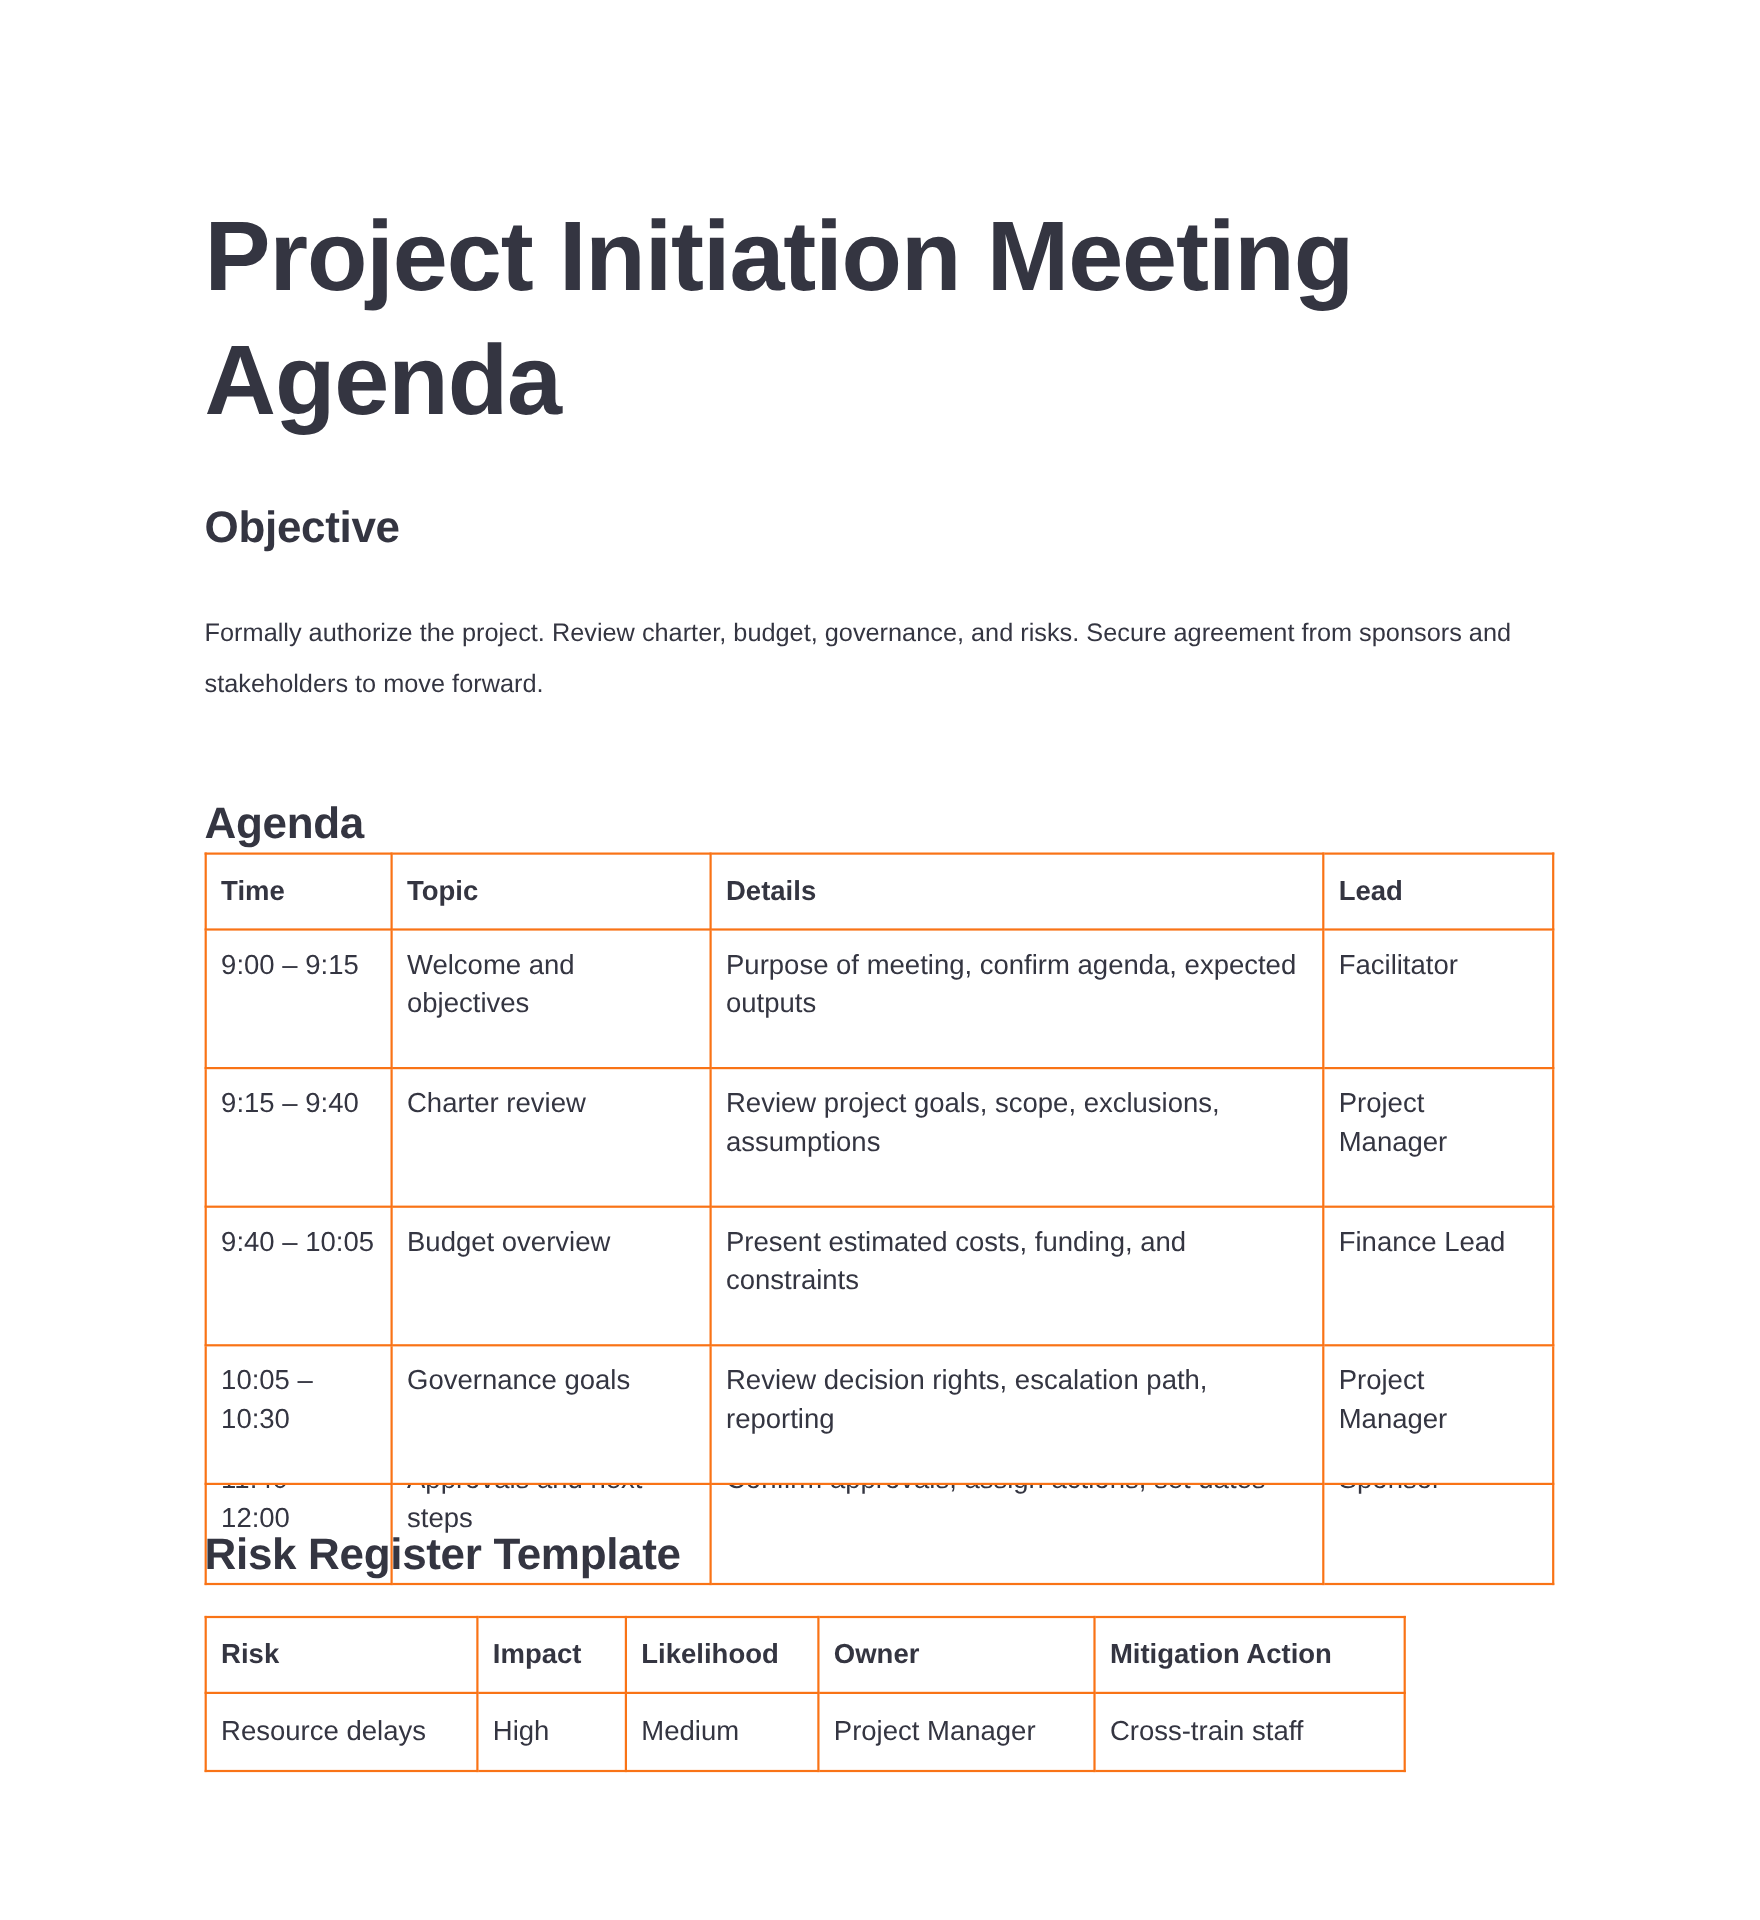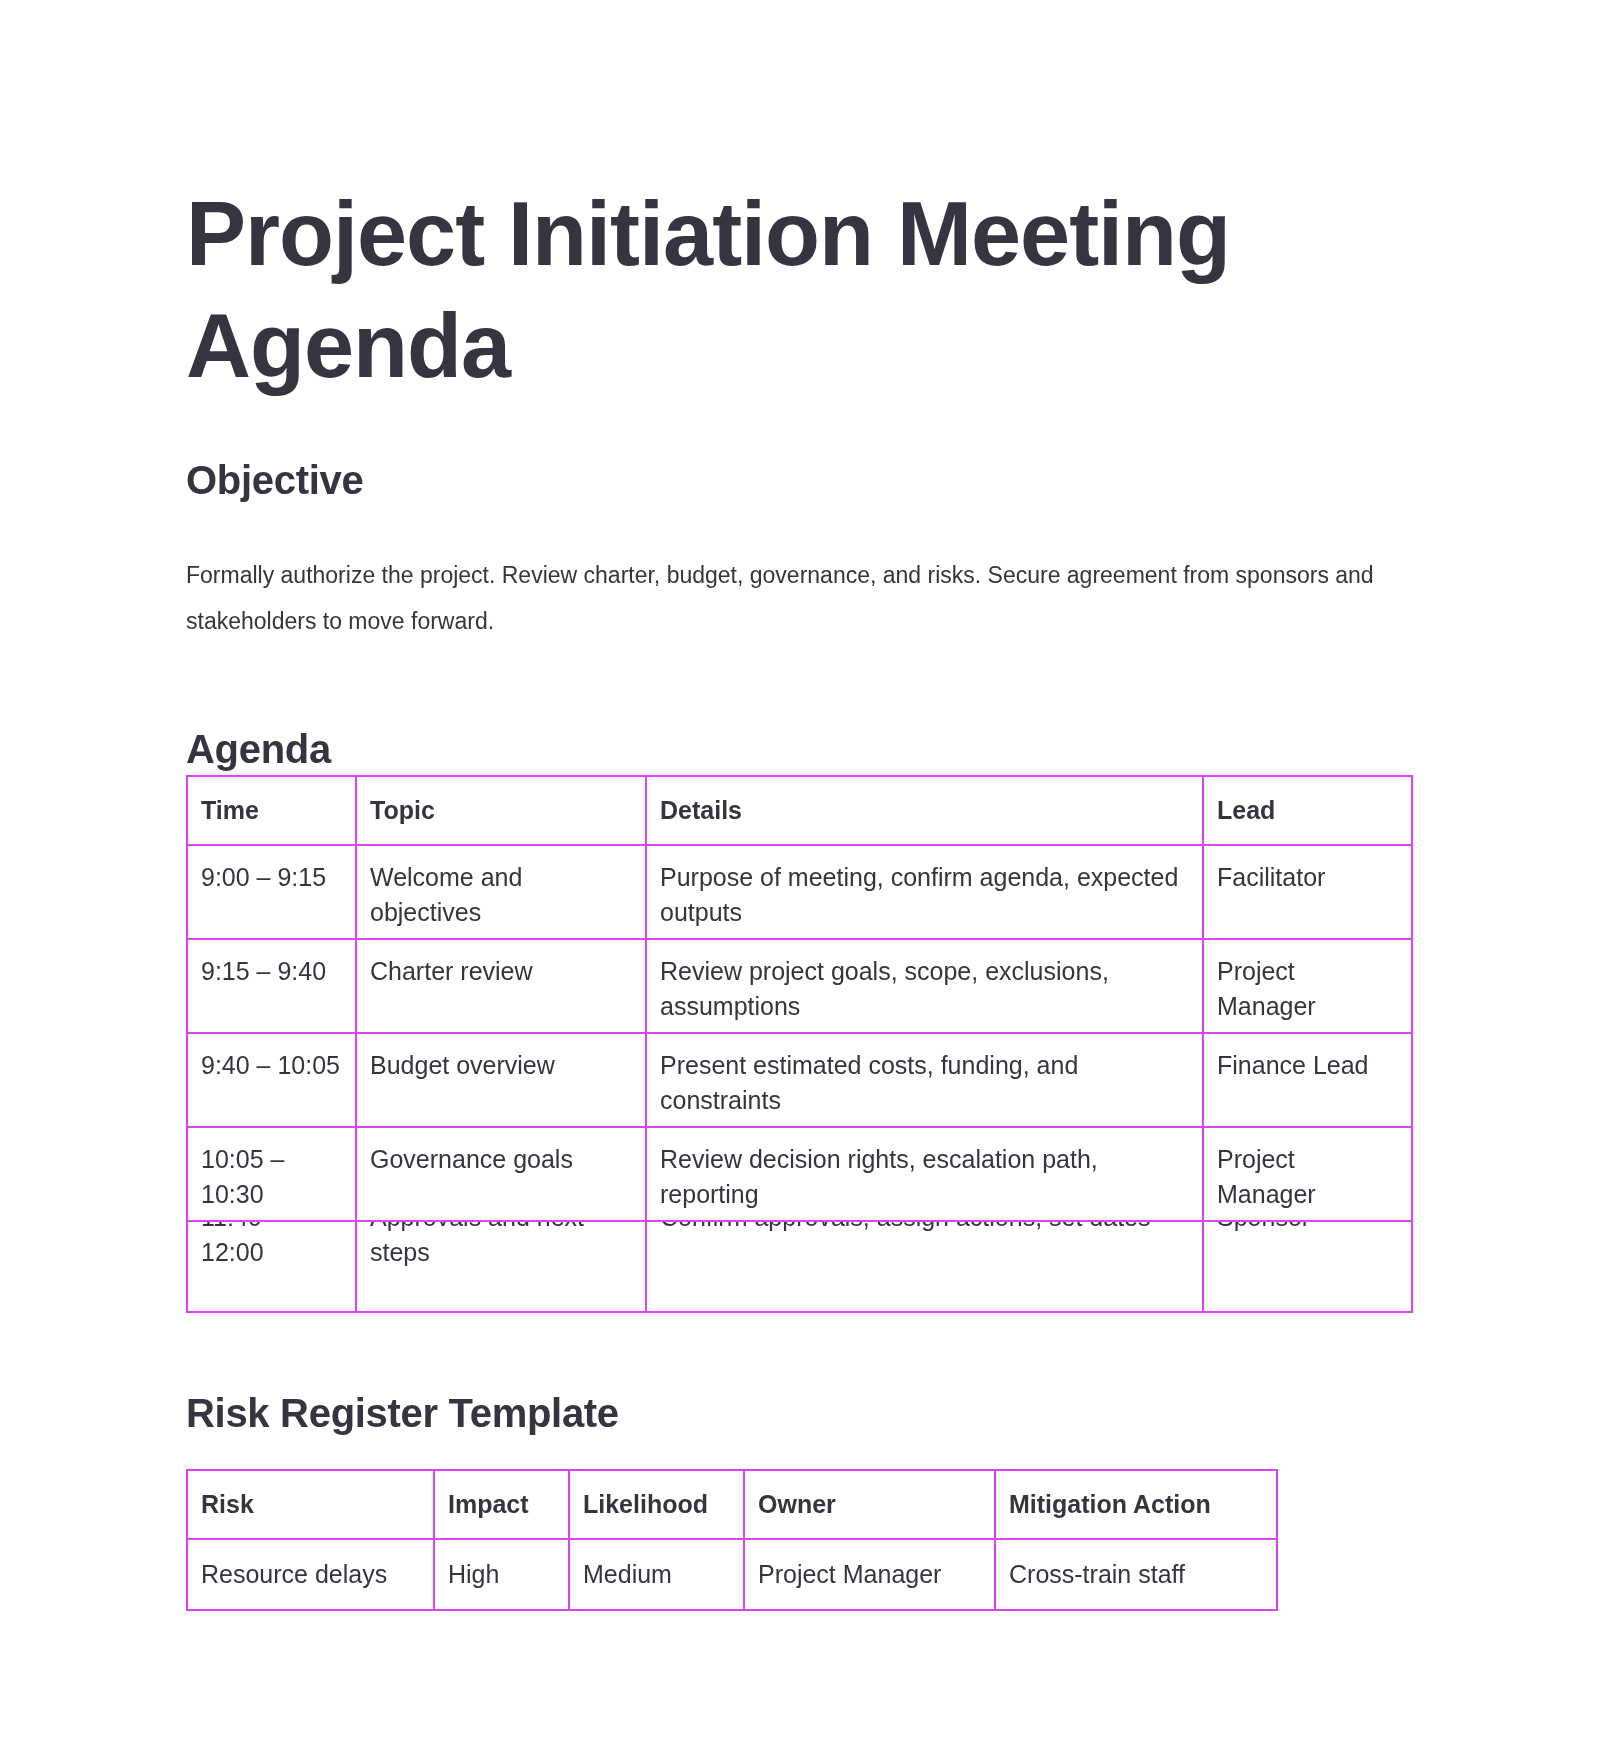--- a/index.html
+++ b/index.html
@@ -17,26 +17,26 @@
     .h2 { position: absolute; left: 0; margin: 0; font-size: 40px; font-weight: 700; color: #343541; letter-spacing: -0.3px; }
     .h2.objective { top: 458px; }
     .h2.agenda { top: 697px; margin-top: 30px; }
     .h2.risk { top: 1391px; }
     .para {
       position: absolute; left: 0; top: 552px; margin: 0; width: 1230px;
       font-size: 23px; line-height: 46px; color: #343541;
     }
     table { border-collapse: collapse; position: absolute; left: 0; table-layout: fixed; }
     td, th {
-      border: 2px solid #d946ef; vertical-align: top; text-align: left;
+      border: 2px solid #f97316; vertical-align: top; text-align: left;
       font-size: 25px; line-height: 35px; color: #343541; padding: 0 13px; overflow: hidden;
     }
     th { font-weight: 700; height: 67px; vertical-align: middle; }
     .agenda-table { top: 775px; width: 1225px; }
-    .agenda-table td { height: 94px; padding-top: 14px; box-sizing: border-box; }
+    .agenda-table td { height: 126px; padding-top: 14px; box-sizing: border-box; }
     .agenda-table tr.clipped td { height: 91px; padding-top: 0; position: relative; }
     .clip-wrap { position: relative; height: 89px; overflow: hidden; }
     .clip-inner { position: absolute; left: 0; top: -22px; }
     .risk-table { top: 1469px; width: 1090px; }
     .risk-table td { height: 69px; vertical-align: middle; white-space: nowrap; }
   </style>
 </head>
 <body>
 
 <div class="page">

